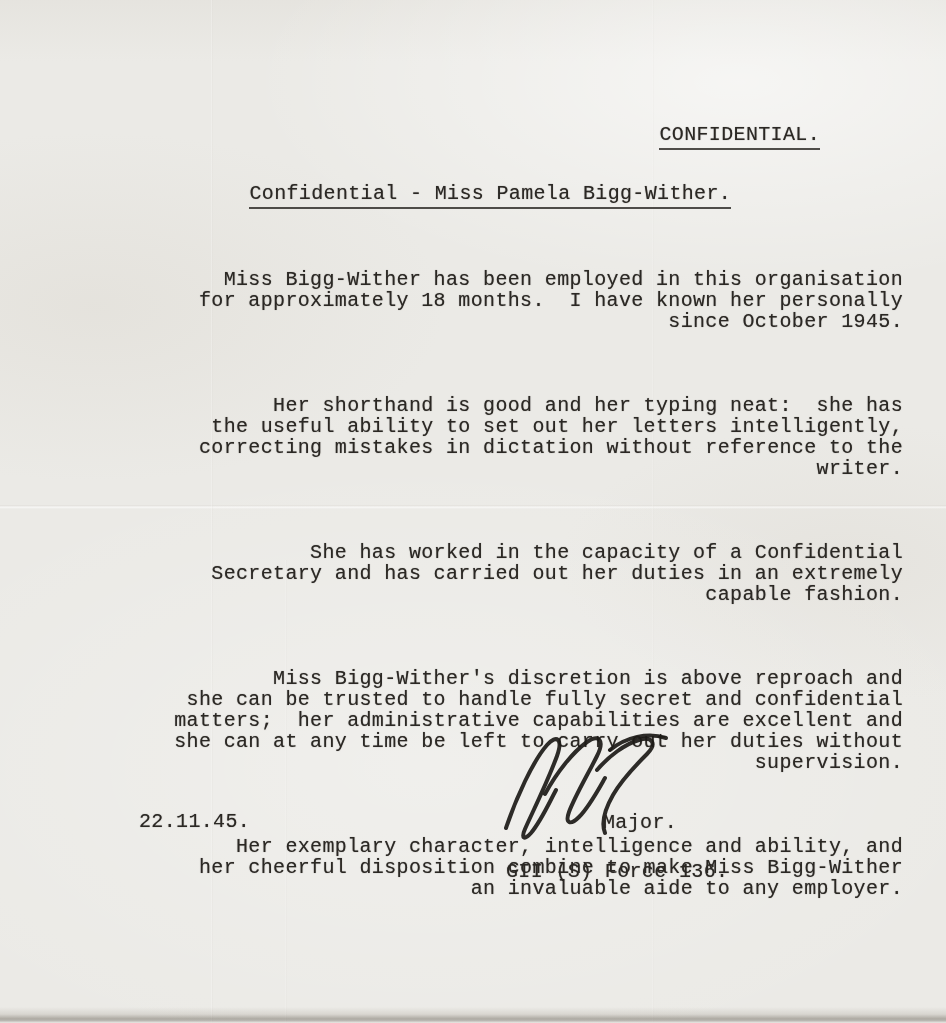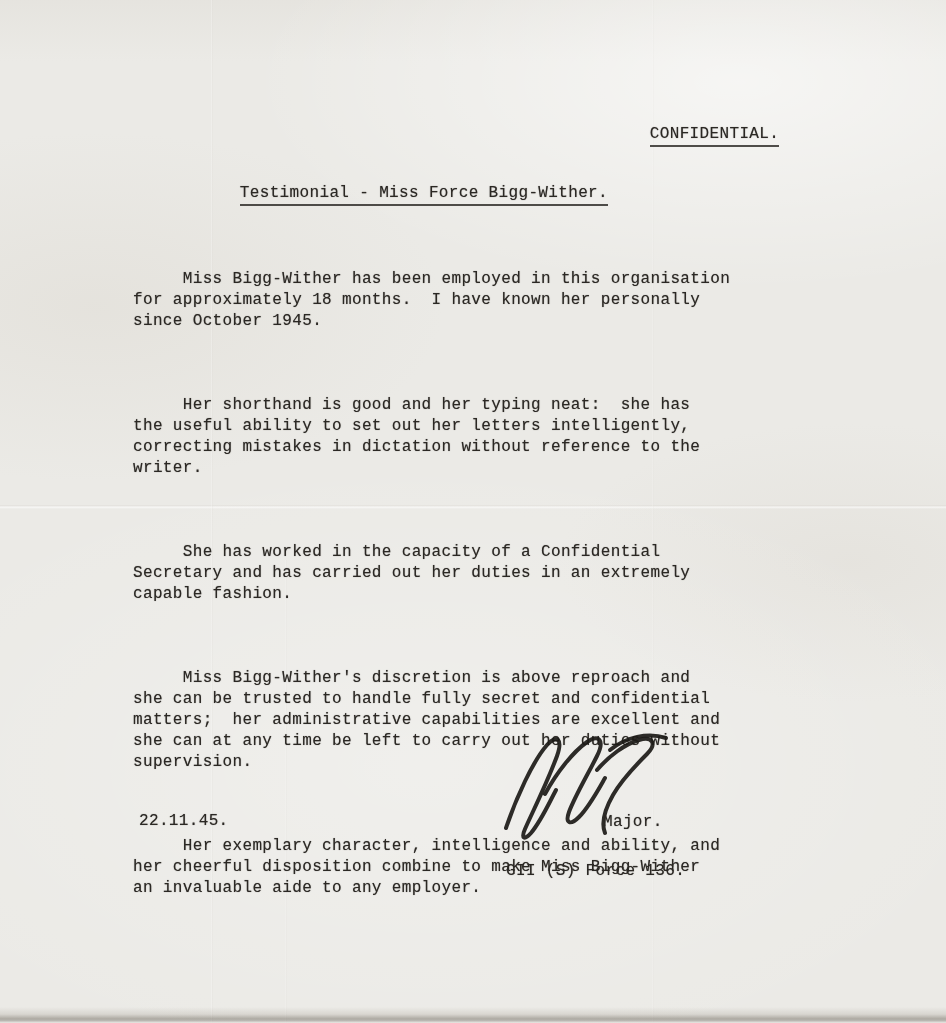--- a/index.html
+++ b/index.html
@@ -30,24 +30,25 @@
     background:linear-gradient(90deg, rgba(255,255,255,0.45), rgba(172,166,154,0.12));opacity:.6;}
   .crease-v3{top:560px;bottom:0;left:285px;width:2px;
     background:linear-gradient(90deg, rgba(255,255,255,0.4), rgba(172,166,154,0.12));opacity:.6;}
   .bottom-edge{position:absolute;left:0;right:0;bottom:0;height:16px;pointer-events:none;
     background:linear-gradient(180deg, rgba(0,0,0,0) 0%, rgba(130,122,108,0.18) 45%,
       rgba(95,88,76,0.42) 72%, rgba(70,64,55,0.35) 82%, rgba(235,233,229,0.9) 100%);}
 
   .typed{
     position:absolute;
     white-space:pre;
-    font-size:16px;
+    font-size:20px;
     line-height:21px;
     letter-spacing:0.35px;
     text-shadow:0 0 1px rgba(43,40,36,0.55);
+    text-align:right;
   }
   .underlined{border-bottom:2px solid rgba(43,40,36,0.82);padding-bottom:2px;}
 
   .classification{left:610px;top:103px;}
   .doc-title{left:200px;top:162px;}
   .body-block{left:133px;top:227px;width:770px;}
   .body-block p{margin:0 0 21px 0;}
   .date-line{left:133px;top:811px;margin-left:6px;}
   .rank-line{left:603px;top:812px;}
   .name-line{left:489px;top:837px;}
@@ -65,21 +66,21 @@
   <div class="crease crease-h"></div>
   <div class="crease crease-v1"></div>
   <div class="crease crease-v2"></div>
   <div class="crease crease-v3"></div>
 
   <div class="typed classification">
     <span class="underlined">CONFIDENTIAL.</span>
   </div>
 
   <div class="typed doc-title">
-    <span class="underlined">Testimonial - Miss Force Bigg-Wither.</span>
+    <span class="underlined">Confidential - Miss Pamela Bigg-Wither.</span>
   </div>
 
   <div class="typed body-block">
     <p>     Miss Bigg-Wither has been employed in this organisation
 for approximately 18 months.  I have known her personally
 since October 1945.</p>
     <p>     Her shorthand is good and her typing neat:  she has
 the useful ability to set out her letters intelligently,
 correcting mistakes in dictation without reference to the
 writer.</p>

